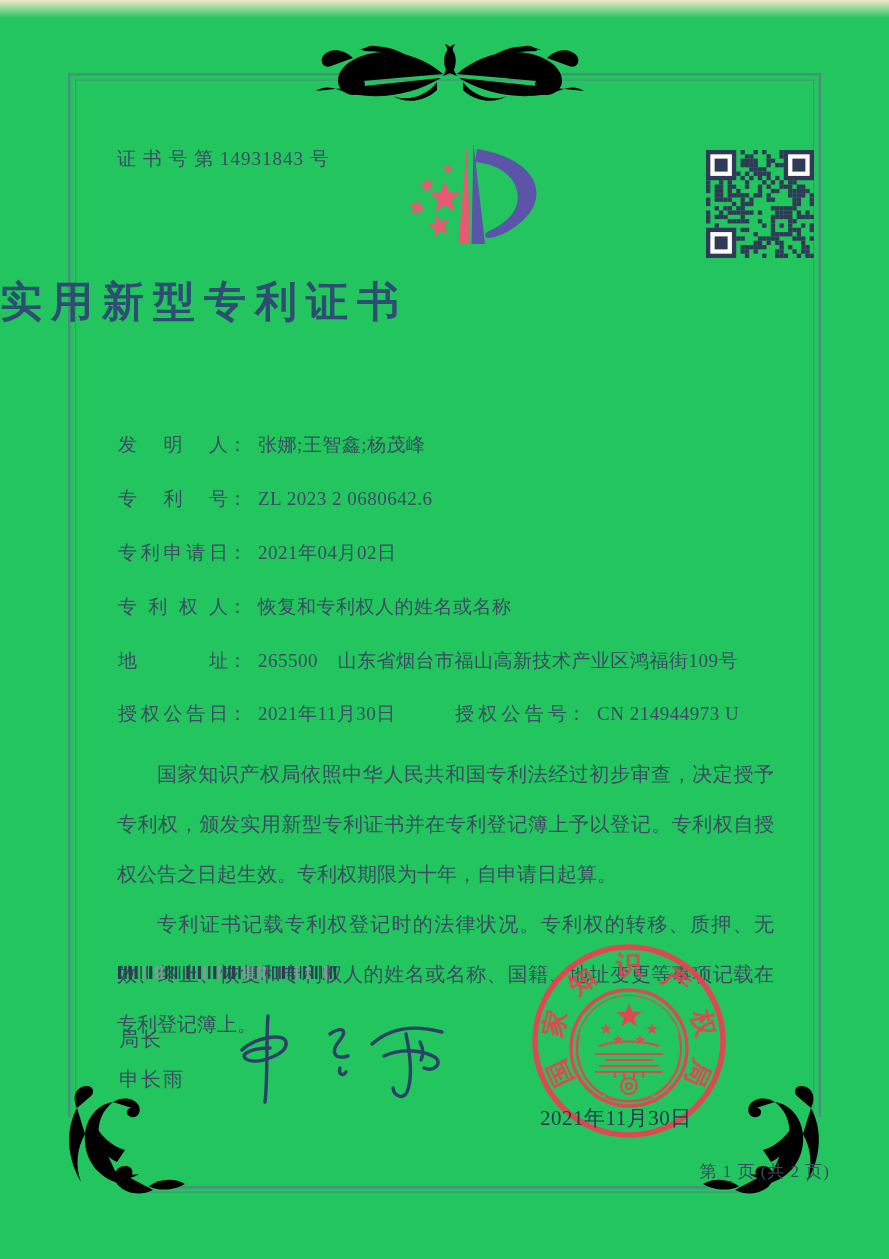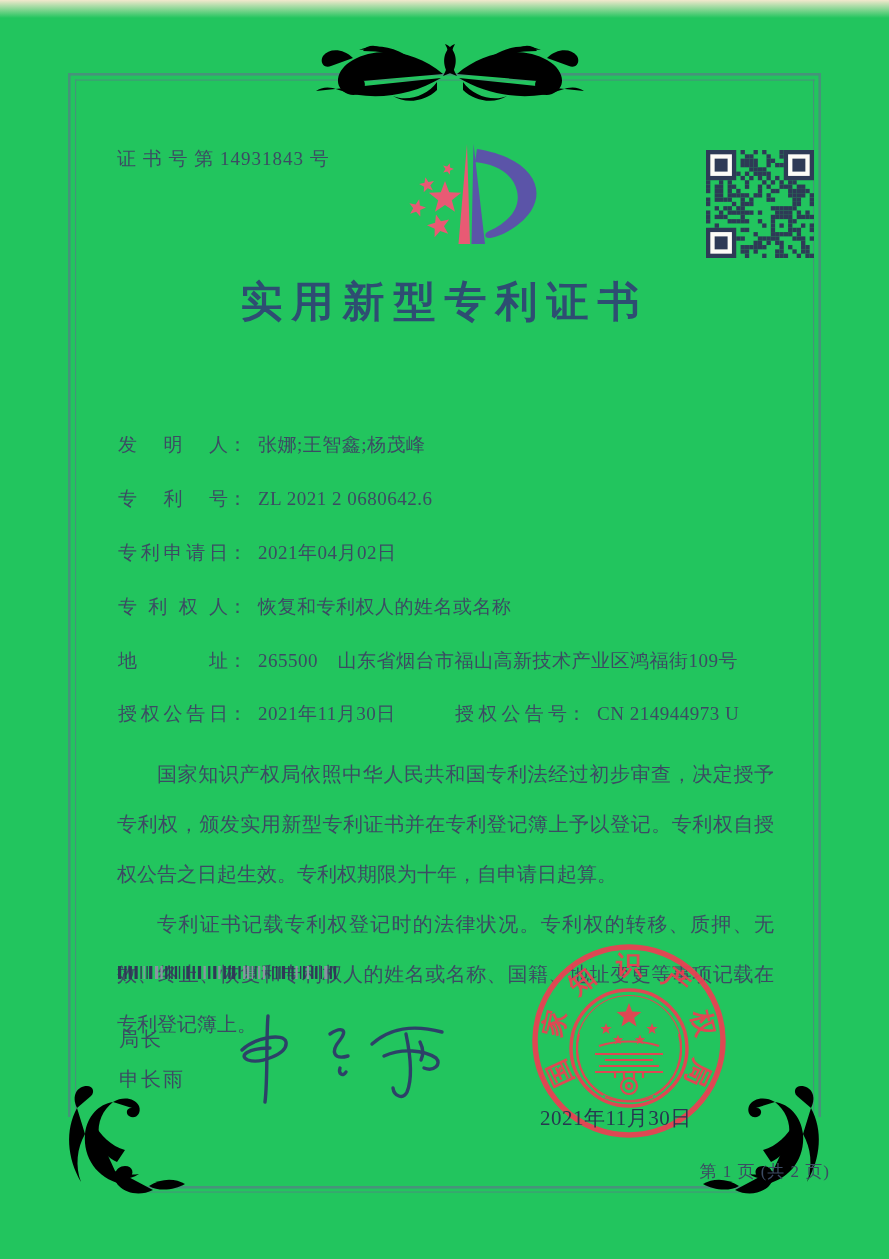--- a/index.html
+++ b/index.html
@@ -12,21 +12,21 @@
   .page::before{content:'';position:absolute;left:0;top:0;right:0;height:18px;
     background:linear-gradient(180deg,#f2e8cd,rgba(252,251,246,0));pointer-events:none;}
   .abs{position:absolute;}
   svg{display:block;}
   
   .frame{position:absolute;left:0;top:0;}
   .frame .ln{fill:var(--green);}
   
   .certno{left:117px;top:146px;font-size:19px;letter-spacing:1px;color:var(--navy);}
   
-  .title{left:0;width:889px;top:274px;text-align:center;font-size:42px;font-weight:bold;
+  .title{left:0;width:889px;top:274px;text-align:left;font-size:42px;font-weight:bold;
     letter-spacing:9px;color:var(--title);}
   
   .frow{position:absolute;left:118px;font-size:19px;line-height:27px;color:var(--navy);white-space:nowrap;}
   .flabel{display:inline-block;width:110px;text-align:justify;text-align-last:justify;}
   .fcolon{margin-right:11px;}
   .fvalue{letter-spacing:.5px;}
   .grant2{position:absolute;left:337px;top:0;white-space:nowrap;}
   .grant2 .flabel{width:112px;}
   
   .paras{left:117px;top:749px;width:657px;}
@@ -343,21 +343,21 @@
       <rect x="4.32" y="82.08000000000001" width="21.6" height="21.6" fill="#fcfbf6"></rect>
       <rect x="8.64" y="86.4" width="12.96" height="12.96" fill="#2e3a56"></rect>
     </svg>
 
   <div class="abs title">实用新型专利证书</div>
 
   <div class="frow" style="top:431px;">
     <span class="flabel">发明人</span><span class="fcolon">：</span><span class="fvalue">张娜;王智鑫;杨茂峰</span>
   </div>
   <div class="frow" style="top:485px;">
-    <span class="flabel">专利号</span><span class="fcolon">：</span><span class="fvalue">ZL 2021 2 0680642.6</span>
+    <span class="flabel">专利号</span><span class="fcolon">：</span><span class="fvalue">ZL 2023 2 0680642.6</span>
   </div>
   <div class="frow" style="top:539px;">
     <span class="flabel">专利申请日</span><span class="fcolon">：</span><span class="fvalue">2021年04月02日</span>
   </div>
   <div class="frow" style="top:593px;">
     <span class="flabel">专利权人</span><span class="fcolon">：</span><span class="fvalue">恢复和专利权人的姓名或名称</span>
   </div>
   <div class="frow" style="top:647px;">
     <span class="flabel">地址</span><span class="fcolon">：</span><span class="fvalue">265500　山东省烟台市福山高新技术产业区鸿福街109号</span>
   </div>

